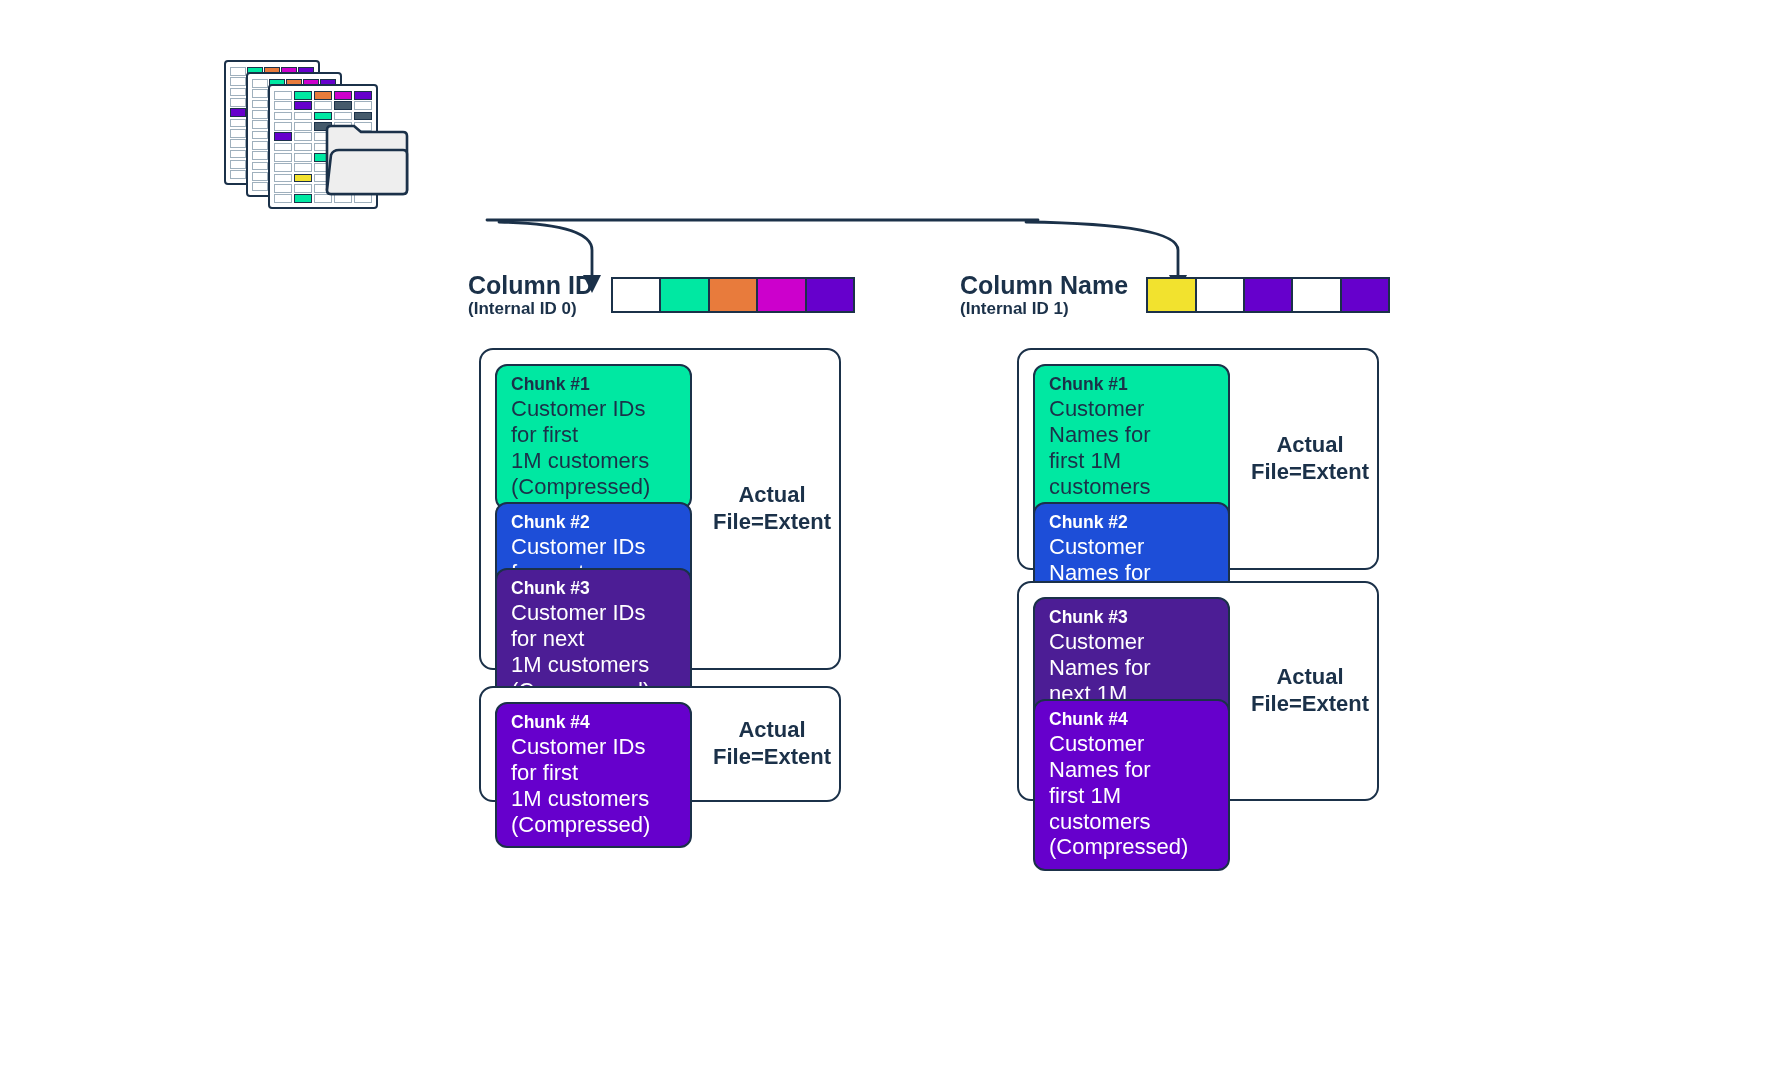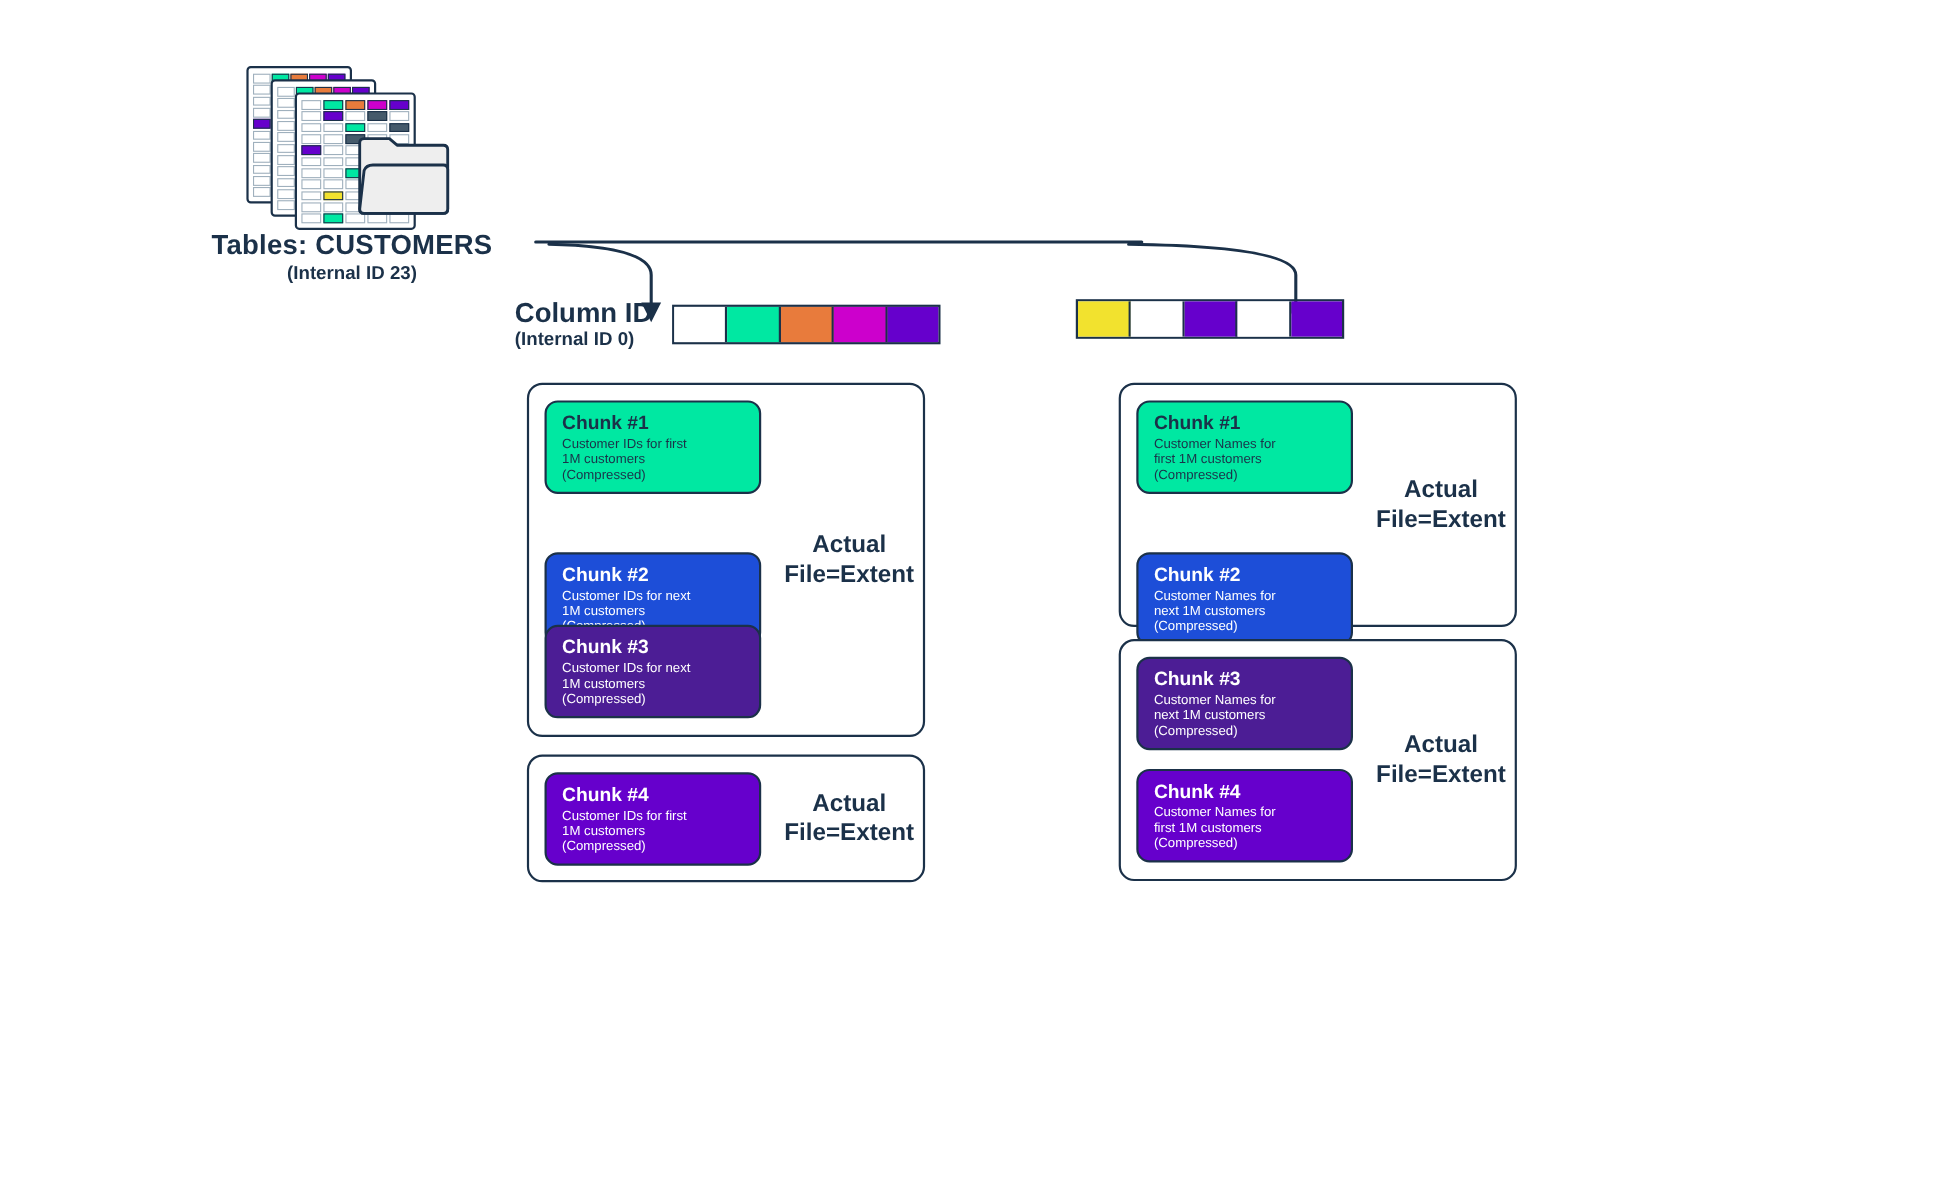--- a/index.html
+++ b/index.html
@@ -75,21 +75,21 @@
   .extent-inner { position:relative; width:100%; height:100%; }
 
   .chunk {
     position:absolute;
     border:2.5px solid #1b3149;
     border-radius:12px;
     padding:8px 24px 9px 14px;
     line-height:1.18;
   }
   .chunk .chunk-title { font-size:17.5px; font-weight:bold; display:block; margin-bottom:1px; }
-  .chunk .chunk-desc  { font-size:12px; display:block; white-space:pre-line; }
+  .chunk .chunk-desc  { font-size:22px; display:block; white-space:pre-line; }
   .chunk.dark  { color:#1b3149; }
   .chunk.light { color:#ffffff; }
   .bg-teal    { background:#00E8A2; }
   .bg-orange  { background:#1d4ed8;margin-top:36px; }
   .bg-magenta { background:#4c1d95; }
   .bg-purple  { background:#6600CC; }
 
   .extent-label {
     position:absolute;
     text-align:center;
@@ -301,40 +301,40 @@
           <div class="cell"></div>
           <div class="cell"></div>
       </div>
     </div>
     <svg id="folder" viewBox="0 0 84 72">
       <path d="M2 22 L2 66 Q2 70 6 70 L78 70 Q82 70 82 66 L82 12 Q82 8 78 8 L36 8 L29 2 L6 2 Q2 2 2 6 Z" fill="#eeeeee" stroke="#1b3149" stroke-width="2.6" stroke-linejoin="round"></path>
       <path d="M2 66 Q2 70 6 70 L78 70 Q82 70 82 66 L82 30 Q82 26 78 26 L14 26 Q8 26 6 31 Z" fill="#eeeeee" stroke="#1b3149" stroke-width="2.6" stroke-linejoin="round"></path>
     </svg>
   </div>
 
-  <div id="tables-caption">
-    <span class="t-main">Tables: CUSTOMERS</span>
-    <span class="t-sub">(Internal ID 23)</span>
-  </div>
 
   <div id="colid-head" class="col-head">
     <div class="labels">
       <span class="c-main">Column ID</span>
       <span class="c-sub">(Internal ID 0)</span>
     </div>
     <div class="swatchbar">
       <div class="sw sw-white"></div>
       <div class="sw sw-teal"></div>
       <div class="sw sw-orange"></div>
       <div class="sw sw-magenta"></div>
       <div class="sw sw-purple"></div>
     </div>
   </div>
 
   <div id="colname-head" class="col-head">
+    <div class="labels">
+      <span class="c-main">Column Name</span>
+      <span class="c-sub">(Internal ID 1)</span>
+    </div>
     <div class="swatchbar">
       <div class="sw sw-yellow"></div>
       <div class="sw sw-white"></div>
       <div class="sw sw-purple"></div>
       <div class="sw sw-white"></div>
       <div class="sw sw-purple"></div>
     </div>
   </div>
 
   <div id="extent-L1" class="extent">

